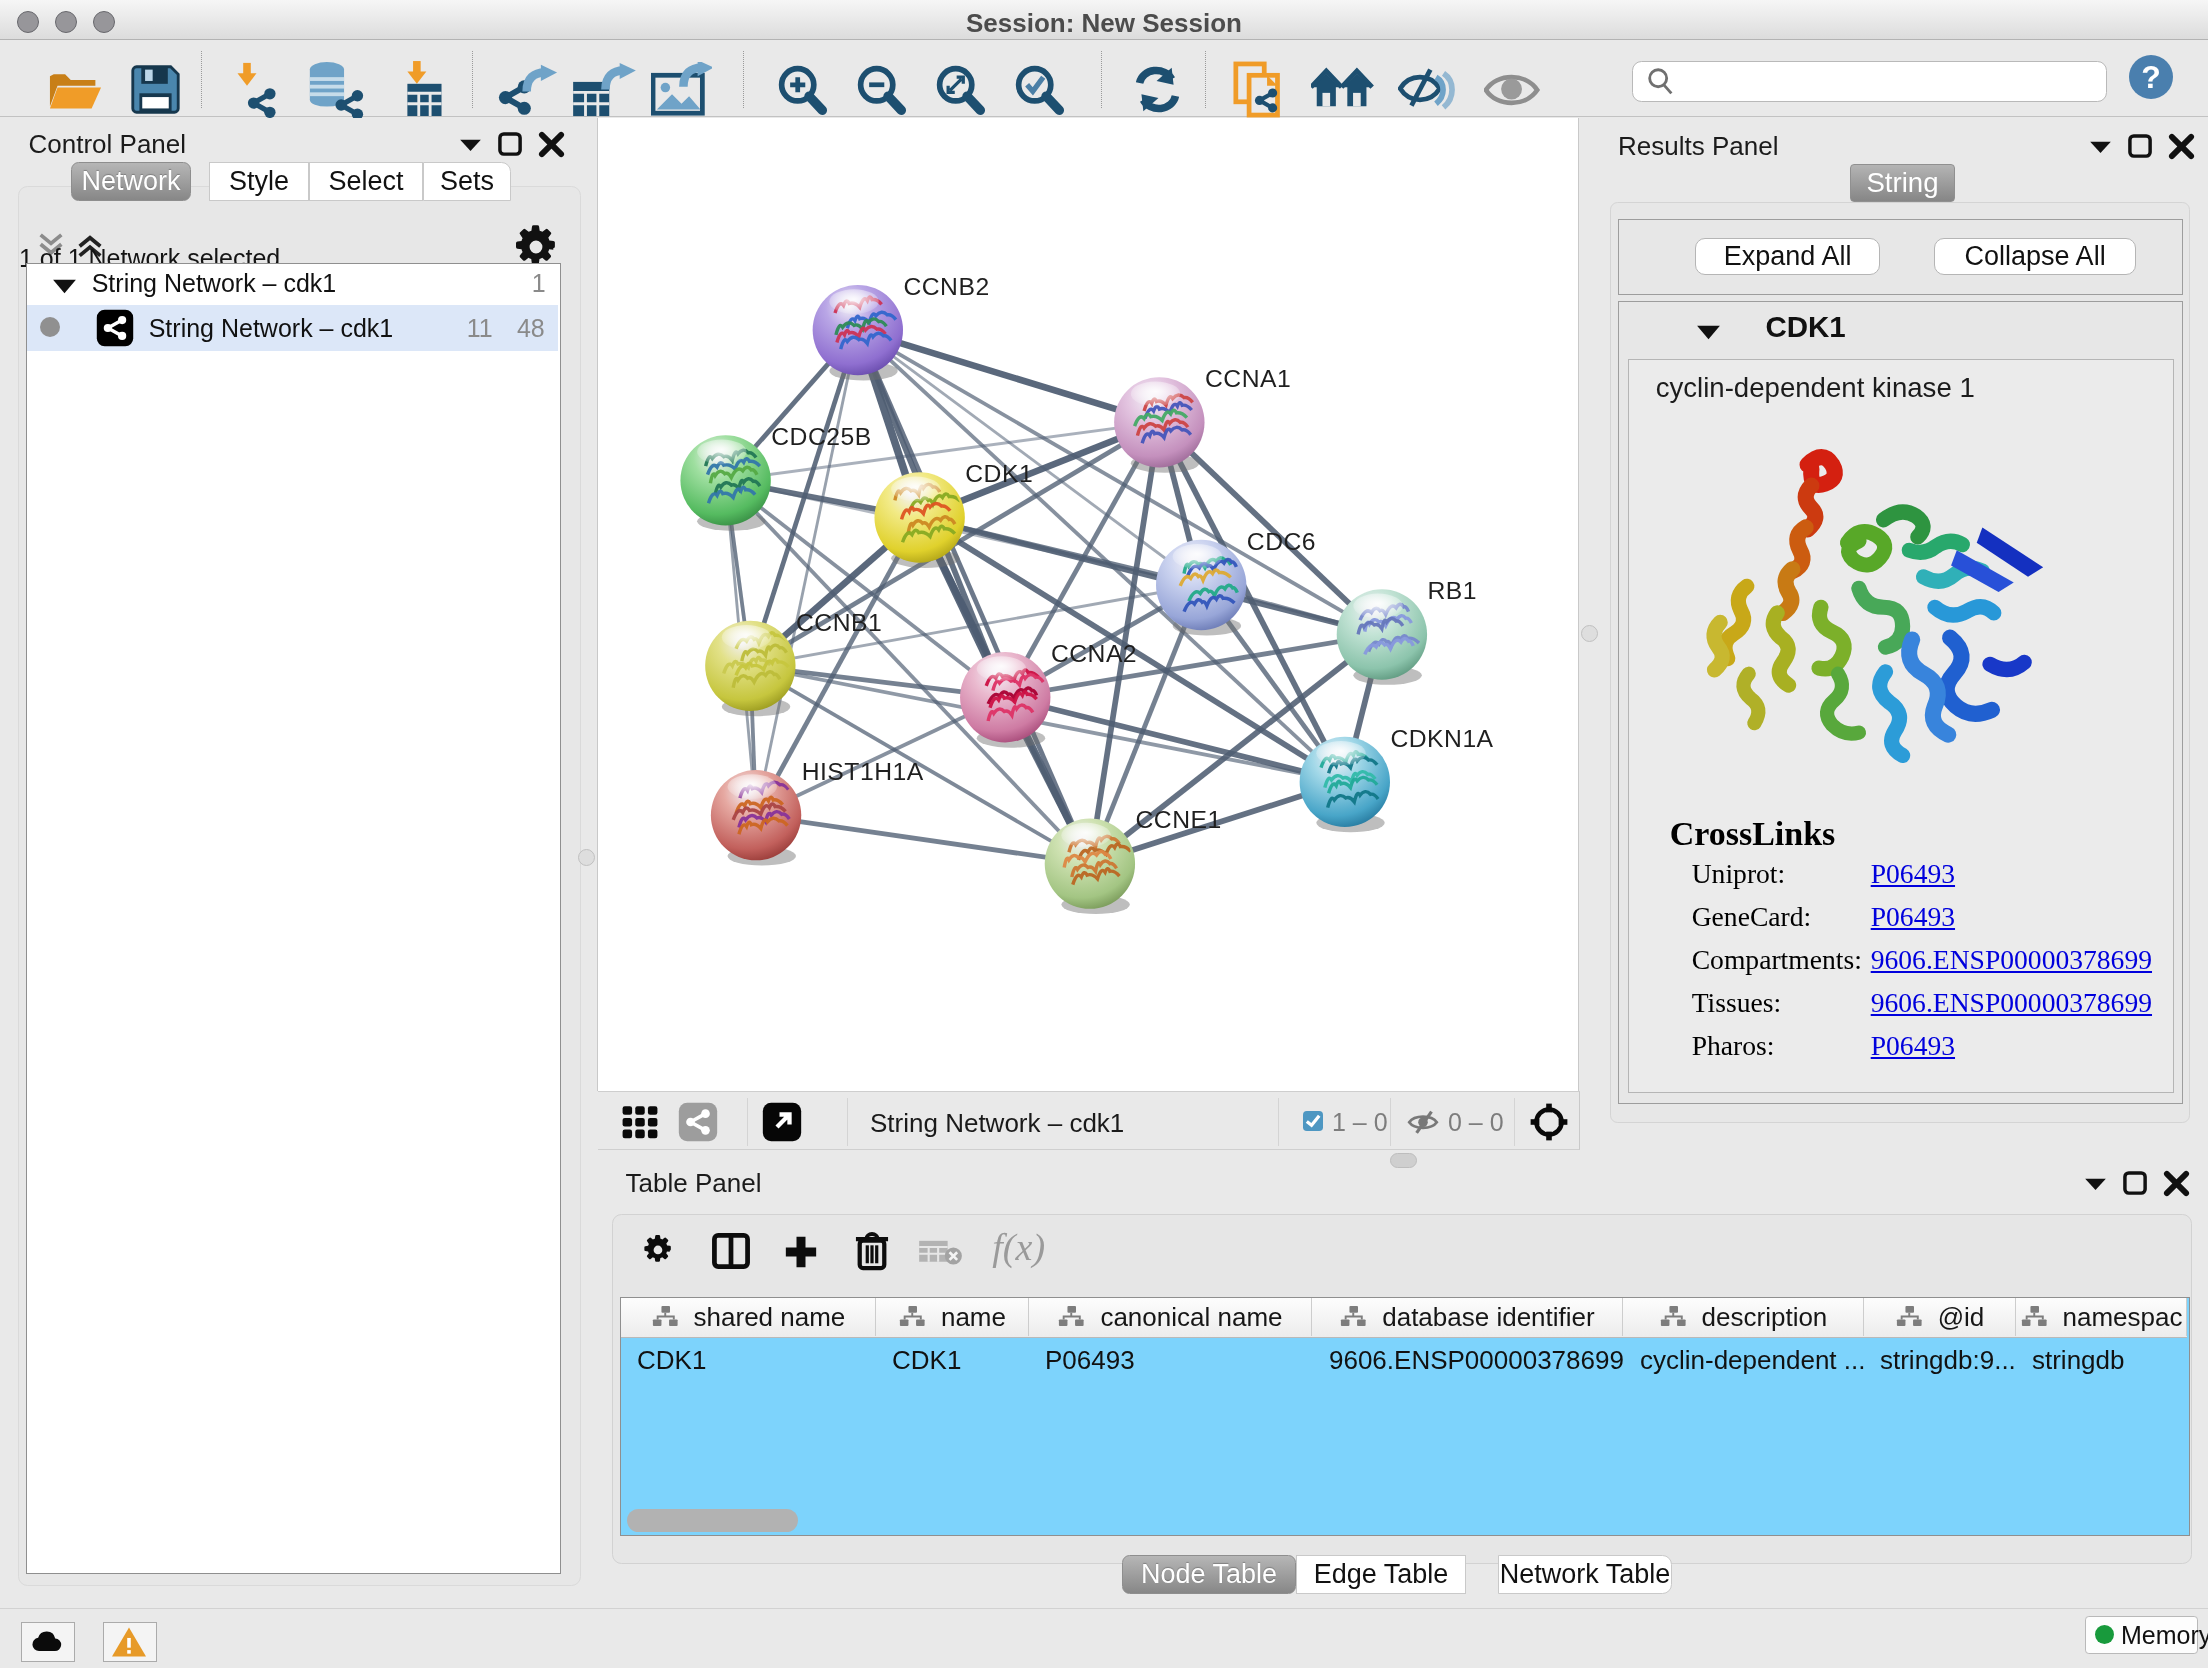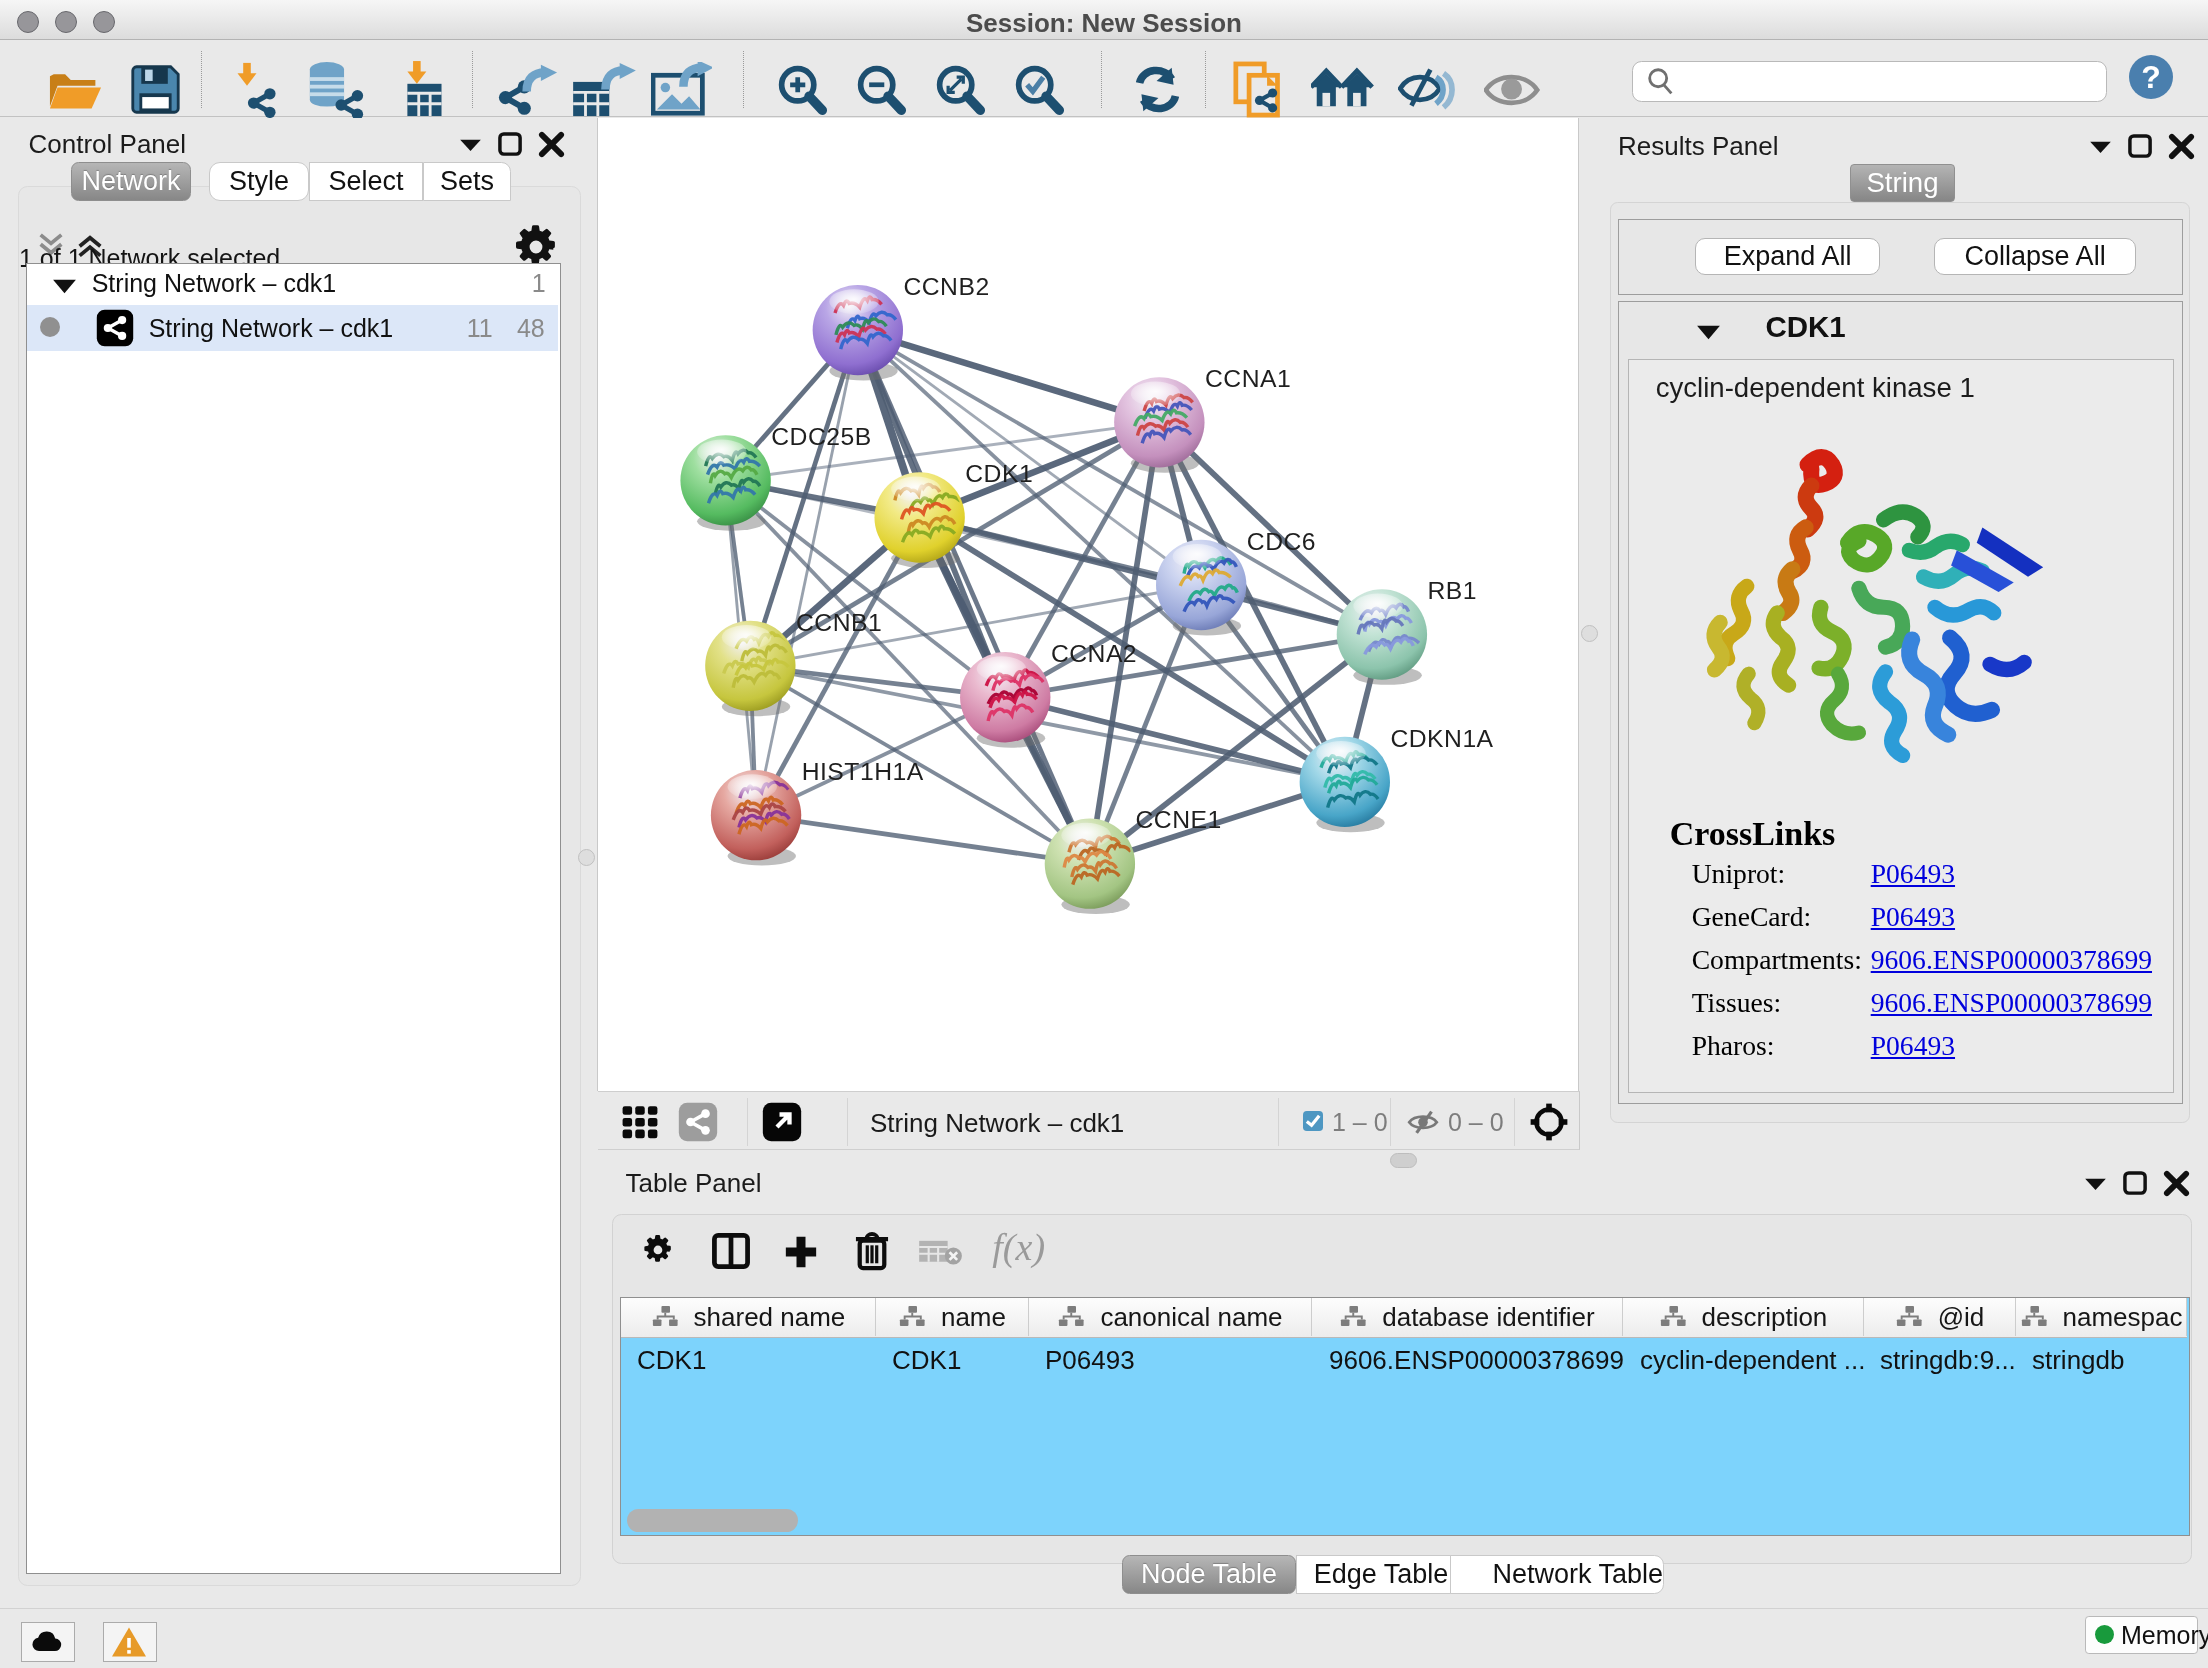--- a/index.html
+++ b/index.html
@@ -220,21 +220,21 @@
       </svg>
     <svg width="25" height="25" viewBox="0 0 26 26">
         <rect x="2" y="2" width="21" height="21" rx="4" fill="none" stroke="#111" stroke-width="3.6"></rect>
       </svg>
     <svg width="27" height="27" viewBox="0 0 28 28">
         <path d="M4 4 L24 24 M24 4 L4 24" stroke="#111" stroke-width="6" stroke-linecap="round"></path>
       </svg>
   </div>
 
   <div class="tab tabsel abs" style="left:71px; top:44px; width:120px; border-radius:9.5px 0 0 0;">Network</div>
-  <div class="tab abs" style="left:209px; top:44px; width:100px;border-radius:11px;">Style</div>
+  <div class="tab abs" style="left:209px; top:44px; width:100px;">Style</div>
   <div class="tab abs" style="left:309px; top:44px; width:114px;">Select</div>
   <div class="tab abs" style="left:423px; top:44px; width:88px; border-radius:0 9.5px 0 0;">Sets</div>
 
   <div class="abs" style="left:18px; top:68px; width:563px; height:1400px; background:#e7e7e7; border:1px solid #dadada; border-radius:9.5px;">
 
     <svg class="abs" width="32" height="28.5" viewBox="0 0 34 30" style="left:16px; top:44px;">
       <path d="M6 4 L17 13 L28 4 M6 14 L17 23 L28 14" stroke="#8c8c8c" stroke-width="4" fill="none"></path>
     </svg>
     <svg class="abs" width="32" height="28.5" viewBox="0 0 34 30" style="left:55px; top:44px;">
       <path d="M6 26 L17 17 L28 26 M6 16 L17 7 L28 16" stroke="#222" stroke-width="4" fill="none"></path>
@@ -789,21 +789,21 @@
           <div class="abs" style="left:1259px; top:4.8px; white-space:nowrap;">stringdb:9...</div>
           <div class="abs" style="left:1411px; top:4.8px; white-space:nowrap;">stringdb</div>
         </div>
 
       <div class="abs" style="left:5.7px; top:211px; width:171px; height:23px; background:#b2b2b2; border-radius:11.4px;"></div>
     </div>
   </div>
 
   <div class="tab tabsel abs" style="left:524px; top:404px; width:174px; border-radius:9.5px 0 0 9.5px;">Node Table</div>
   <div class="tab abs" style="left:698px; top:404px; width:170px;">Edge Table</div>
-  <div class="tab abs" style="left:852px; top:404px; width:214px; border-radius:0 9.5px 9.5px 0;text-align:right;">Network Table</div>
+  <div class="tab abs" style="left:900px; top:404px; width:174px; border-radius:0 9.5px 9.5px 0;">Network Table</div>
 </div>
 
 <div class="abs" style="left:1390px; top:1153px; width:27px; height:15px; border-radius:7.6px; background:#cfcfcf; border:1px solid #bdbdbd;"></div>
 <div class="abs" style="left:578px; top:849px; width:17px; height:17px; border-radius:50%; background:#dedede; border:1px solid #c0c0c0;"></div>
 <div class="abs" style="left:1581px; top:625px; width:17px; height:17px; border-radius:50%; background:#dedede; border:1px solid #c0c0c0;"></div>
 
 <div id="statusbar" class="abs">
   <div class="abs" style="left:21px; top:13.3px; width:54px; height:40px; background:#f4f4f4; border:1.9px solid #ababab;">
     <svg width="38" height="27" viewBox="0 0 24 16" style="position:absolute;left:5.7px;top:4.8px;">
       <path fill="#0b0b0b" d="M7 14 a4.2 4.2 0 0 1 -0.6 -8.36 A5.6 5.6 0 0 1 17.2 6.1 a3.6 3.6 0 0 1 -0.4 7.9 Z"></path>

